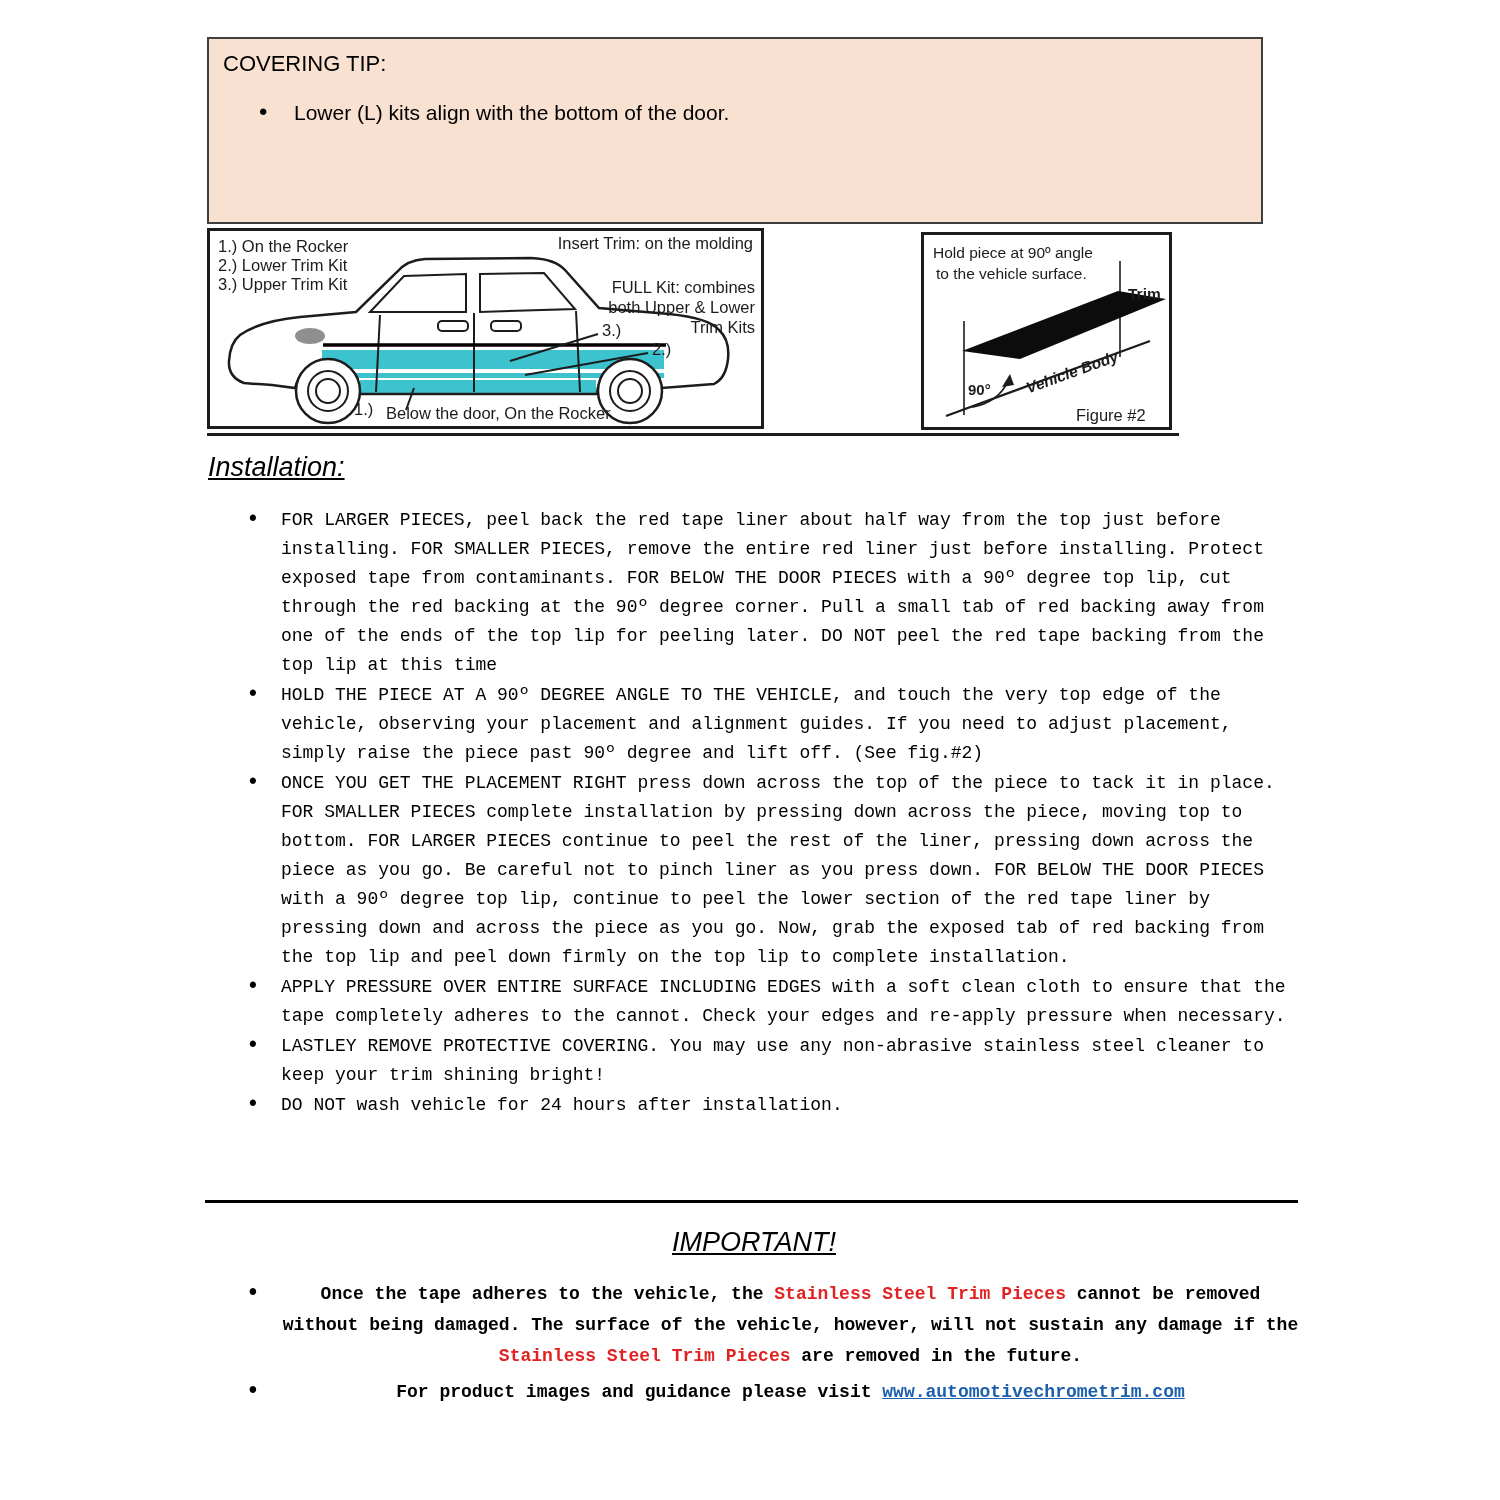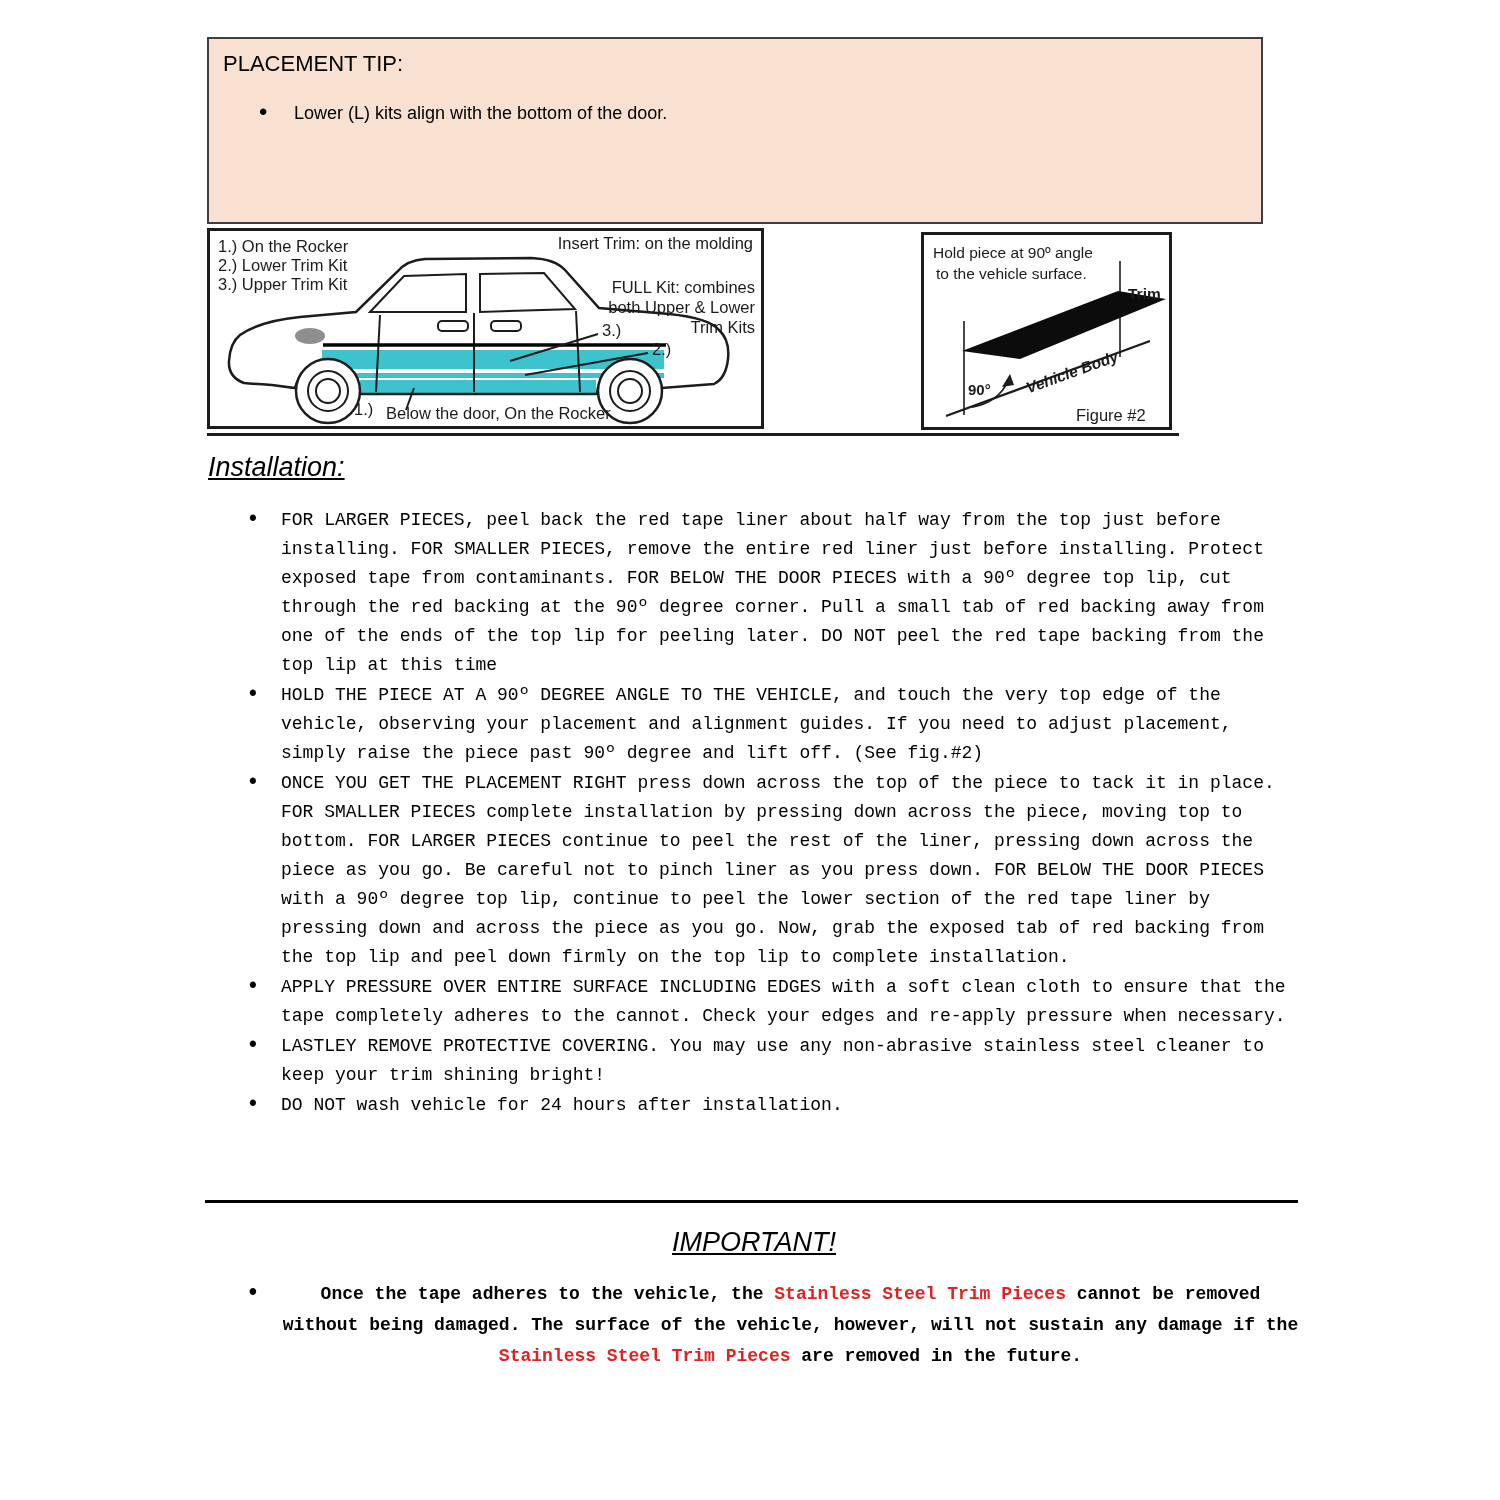--- a/index.html
+++ b/index.html
@@ -8,21 +8,21 @@
     font-family:"Liberation Sans","DejaVu Sans",sans-serif;color:#000;overflow:hidden;
   }
   
   .tip{
     position:absolute;left:207px;top:37px;width:1056px;height:187px;
     background:#f8e1d0;border:2px solid #3f3f3f;box-sizing:border-box;
     padding:11px 14px 0 14px;overflow:hidden;
   }
   .tip-title{font-size:22px;line-height:27px;}
   .tip ul{list-style:none;margin:22px 0 0 0;padding:0;}
-  .tip li{position:relative;padding-left:71px;font-size:18px;line-height:28px;margin-bottom:11px;}
+  .tip li{position:relative;padding-left:71px;font-size:21px;line-height:28px;margin-bottom:11px;}
   .tip li::before{content:"•";position:absolute;left:36px;top:-1px;font-size:24px;}
   
   .figbox{position:absolute;border:3px solid #1c1c1c;background:#fff;box-sizing:border-box;}
   #carfig{left:207px;top:228px;width:557px;height:201px;}
   #fig2{left:921px;top:232px;width:251px;height:198px;}
   .row-line{position:absolute;left:207px;top:433px;width:972px;height:0;border-top:3px solid #1c1c1c;}
   .figbox svg{display:block;}
   .figbox text{font-family:"Liberation Sans","DejaVu Sans",sans-serif;fill:#1c1c1c;}
   
   .section{position:absolute;left:208px;width:1092px;}
@@ -38,21 +38,21 @@
   #divider{position:absolute;left:205px;top:1200px;width:1093px;height:0;border-top:3px solid #000;}
   .red{color:#e02222;}
   a.link{color:#1c5fad;text-decoration:underline;font-weight:700;cursor:pointer;}
 </style>
 </head>
 <body>
 
 <div class="page">
 
   <div class="tip">
-    <div class="tip-title">PLACEMENT TIP:</div>
+    <div class="tip-title">COVERING TIP:</div>
     <ul>
       <li>Lower (L) kits align with the bottom of the door.</li>
     </ul>
   </div>
 
   <div class="figbox" id="carfig">
     <svg width="551" height="195" viewBox="0 0 551 195">
 
       <rect x="112" y="119" width="342" height="28" fill="#3cc3ce"></rect>
       <line x1="112" y1="140" x2="454" y2="140" stroke="#ffffff" stroke-width="4"></line>
@@ -139,16 +139,19 @@
   </div>
 
   <div id="divider"></div>
 
   <div class="section doc" id="important">
     <h2 class="sec-head">IMPORTANT!</h2>
     <ul>
       <li>
         <span>Once the tape adheres to the vehicle, the </span><span class="red">Stainless Steel Trim Pieces</span><span> cannot be removed without being damaged. The surface of the vehicle, however, will not sustain any damage if the </span><span class="red">Stainless Steel Trim Pieces</span><span> are removed in the future.</span>
       </li>
+      <li>
+        <span>For product images and guidance please visit </span><a class="link">www.automotivechrometrim.com</a>
+      </li>
     </ul>
   </div>
 
 </div>
 
 </body></html>

